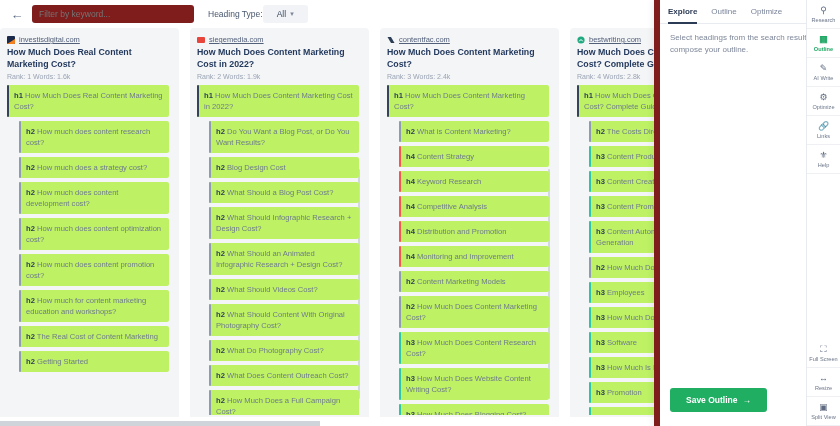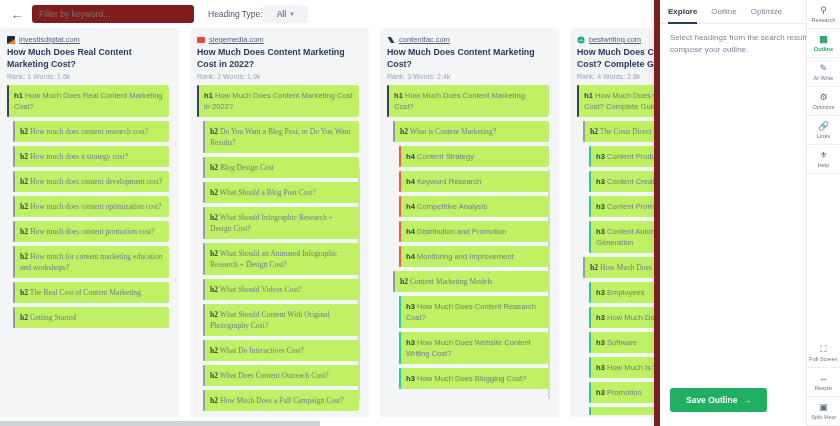--- a/index.html
+++ b/index.html
@@ -81,21 +81,21 @@
     font-size: 7.6px; line-height: 1.45; color: #6e7a8e;
     position: relative; cursor: pointer;
   }
   .heading-card .tag { font-weight: bold; color: #2f3e57; }
   .heading-card::before {
     content: ""; position: absolute; left: 0; top: 0; bottom: 0; width: 1.8px;
     border-radius: 2px;
   }
   .lvl-h1 { margin-left: 0; }
   .lvl-h1::before { background: #35425c; }
-  .lvl-h2 { margin-left: 6px; font-family: Liberation Serif, serif; }
+  .lvl-h2 { margin-left: 12px; }
   .lvl-h2::before { background: #8f9bb0; }
   .lvl-h3 { margin-left: 12px; }
   .lvl-h3::before { background: #2ec4a6; }
   .lvl-h4 { margin-left: 12px; }
   .lvl-h4::before { background: #f8544f; }
 
   
   .right-panel {
     position: absolute; right: 0; top: 0; width: 186px; height: 426px;
     background: #ffffff; border-left: 6px solid #7f1d1d;
@@ -203,21 +203,21 @@
         <div class="list">
           <div class="scrollbar"></div>
           <div class="heading-card lvl-h1"><span class="tag">h1</span> <span>How Much Does Content Marketing Cost in 2022?</span></div>
           <div class="heading-card lvl-h2"><span class="tag">h2</span> <span>Do You Want a Blog Post, or Do You Want Results?</span></div>
           <div class="heading-card lvl-h2"><span class="tag">h2</span> <span>Blog Design Cost</span></div>
           <div class="heading-card lvl-h2"><span class="tag">h2</span> <span>What Should a Blog Post Cost?</span></div>
           <div class="heading-card lvl-h2"><span class="tag">h2</span> <span>What Should Infographic Research + Design Cost?</span></div>
           <div class="heading-card lvl-h2"><span class="tag">h2</span> <span>What Should an Animated Infographic Research + Design Cost?</span></div>
           <div class="heading-card lvl-h2"><span class="tag">h2</span> <span>What Should Videos Cost?</span></div>
           <div class="heading-card lvl-h2"><span class="tag">h2</span> <span>What Should Content With Original Photography Cost?</span></div>
-          <div class="heading-card lvl-h2"><span class="tag">h2</span> <span>What Do Interactives Cost?</span></div>
+          <div class="heading-card lvl-h2"><span class="tag">h2</span> <span>What Do Photography Cost?</span></div>
           <div class="heading-card lvl-h2"><span class="tag">h2</span> <span>What Does Content Outreach Cost?</span></div>
           <div class="heading-card lvl-h2"><span class="tag">h2</span> <span>How Much Does a Full Campaign Cost?</span></div>
 
         </div>
       </div>
 
       <div class="col">
         <div class="site-row">
           <svg class="favicon" viewBox="0 0 8 8">
             <path d="M0.5 1 L4 1 L7.5 7 L4 7 Z" fill="#2c3e55"></path>
@@ -229,20 +229,21 @@
         <div class="list">
           <div class="scrollbar"></div>
           <div class="heading-card lvl-h1"><span class="tag">h1</span> <span>How Much Does Content Marketing Cost?</span></div>
           <div class="heading-card lvl-h2"><span class="tag">h2</span> <span>What is Content Marketing?</span></div>
           <div class="heading-card lvl-h4"><span class="tag">h4</span> <span>Content Strategy</span></div>
           <div class="heading-card lvl-h4"><span class="tag">h4</span> <span>Keyword Research</span></div>
           <div class="heading-card lvl-h4"><span class="tag">h4</span> <span>Competitive Analysis</span></div>
           <div class="heading-card lvl-h4"><span class="tag">h4</span> <span>Distribution and Promotion</span></div>
           <div class="heading-card lvl-h4"><span class="tag">h4</span> <span>Monitoring and Improvement</span></div>
           <div class="heading-card lvl-h2"><span class="tag">h2</span> <span>Content Marketing Models</span></div>
+          <div class="heading-card lvl-h2"><span class="tag">h2</span> <span>How Much Does Content Marketing Cost?</span></div>
           <div class="heading-card lvl-h3"><span class="tag">h3</span> <span>How Much Does Content Research Cost?</span></div>
           <div class="heading-card lvl-h3"><span class="tag">h3</span> <span>How Much Does Website Content Writing Cost?</span></div>
           <div class="heading-card lvl-h3"><span class="tag">h3</span> <span>How Much Does Blogging Cost?</span></div>
 
         </div>
       </div>
 
       <div class="col col-4">
         <div class="site-row">
           <svg class="favicon" viewBox="0 0 8 8">

